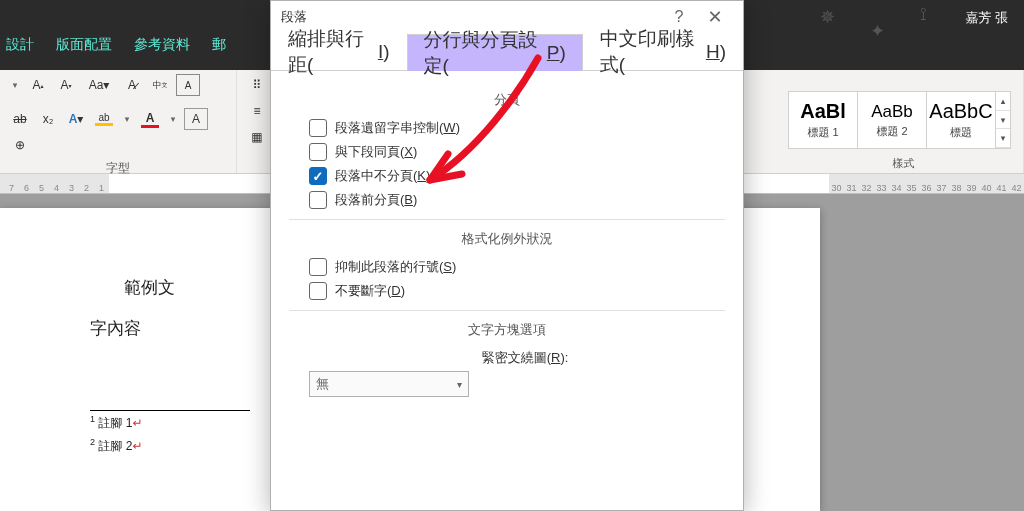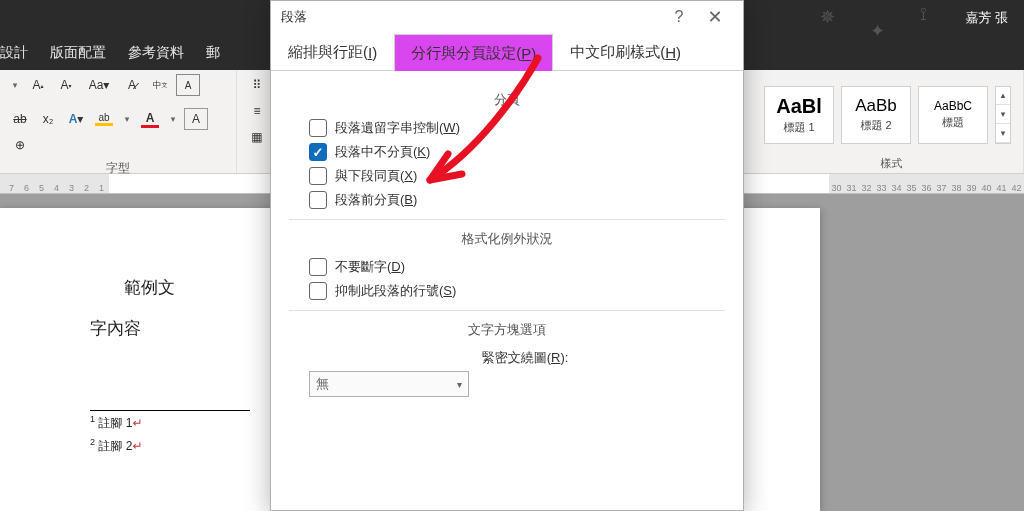--- a/index.html
+++ b/index.html
@@ -3,38 +3,38 @@
   <meta charset="utf-8">
   <style>
     * { margin: 0; padding: 0; box-sizing: border-box; font-family: "Microsoft JhengHei", "Segoe UI", sans-serif; }
     body { width: 1024px; height: 511px; overflow: hidden; background: #f3f3f3; position: relative; }
 
     
     .titlebar { position: absolute; top: 0; left: 0; right: 0; height: 36px; background: #2b2b2b; color: #fff; display: flex; align-items: center; justify-content: flex-end; padding: 0 16px; font-size: 13px; }
     .titlebar .doodle { position: absolute; color: #555; font-size: 18px; }
 
     
-    .ribbon-tabs { position: absolute; top: 36px; left: 0; right: 0; height: 34px; background: #2b2b2b; color: #e5e5e5; display: flex; align-items: center; padding-left: 0; font-size: 14px; gap: 22px; }
+    .ribbon-tabs { position: absolute; top: 36px; left: 0; right: 0; height: 34px; background: #2b2b2b; color: #5eead4; display: flex; align-items: flex-start; padding-left: 6px; font-size: 14px; gap: 22px; }
     .ribbon-tabs span { cursor: default; }
 
     
     .ribbon { position: absolute; top: 70px; left: 0; right: 0; height: 104px; background: #f3f2f1; border-bottom: 1px solid #d0d0d0; display: flex; }
     .ribbon-group { border-right: 1px solid #e0e0e0; padding: 4px 8px 2px; display: flex; flex-direction: column; justify-content: space-between; }
     .ribbon-group-label { text-align: center; font-size: 12px; color: #555; padding-top: 4px; }
     .font-tools { display: flex; flex-wrap: wrap; gap: 4px; align-items: center; width: 220px; }
     .font-btn { width: 24px; height: 22px; display: flex; align-items: center; justify-content: center; font-size: 12px; color: #333; border: 1px solid transparent; }
     .font-btn.wide { width: 34px; }
     .dropdown-a { width: 14px; height: 22px; display: flex; align-items: center; justify-content: center; color: #666; font-size: 9px; }
     .color-bar { width: 18px; height: 3px; background: #e81123; }
     .yellow-bar { width: 18px; height: 3px; background: #ffc000; }
 
     .para-tools { width: 32px; display: flex; flex-direction: column; gap: 4px; }
     .para-btn { width: 24px; height: 22px; display: flex; align-items: center; justify-content: center; font-size: 12px; color: #333; }
 
-    .styles-group { flex: 1; display: flex; align-items: center; padding: 6px 4px; gap: 8px; position: relative; }
+    .styles-group { flex: 1; display: flex; align-items: flex-end; padding: 6px 4px; gap: 0; position: relative; }
     .style-tile { width: 70px; height: 58px; border: 1px solid #d0d0d0; background: #fff; display: flex; flex-direction: column; align-items: center; justify-content: center; margin-right: -1px; }
     .style-tile .preview { font-size: 18px; color: #000; }
     .style-tile .name { font-size: 11px; color: #444; margin-top: 2px; }
     .style-tile.bold .preview { font-weight: 700; font-size: 20px; }
     .styles-scroller { width: 16px; height: 58px; border: 1px solid #d0d0d0; background: #fff; display: flex; flex-direction: column; }
     .styles-scroller div { flex: 1; display: flex; align-items: center; justify-content: center; font-size: 9px; color: #555; border-bottom: 1px solid #e0e0e0; }
     .styles-label { position: absolute; bottom: 2px; left: 0; right: 0; text-align: center; font-size: 11px; color: #555; padding-left: 8px; }
 
     
     .ruler { position: absolute; top: 174px; left: 0; right: 0; height: 20px; background: #fff; border-bottom: 1px solid #c0c0c0; font-size: 9px; color: #888; display: flex; align-items: flex-end; overflow: hidden; }
@@ -49,23 +49,23 @@
     .footnotes { border-top: 1px solid #000; width: 160px; margin-top: 60px; font-size: 12px; line-height: 1.8; }
     .footnotes sup { font-size: 9px; vertical-align: super; }
     .fn-sym { color: #d13438; }
 
     
     .dialog { position: absolute; top: 0; left: 270px; width: 474px; height: 511px; background: #fff; border: 1px solid #b0b0b0; box-shadow: 0 4px 24px rgba(0,0,0,.3); display: flex; flex-direction: column; }
     .dlg-title { height: 32px; display: flex; align-items: center; padding: 0 10px; font-size: 13px; color: #333; }
     .dlg-title .spacer { flex: 1; }
     .dlg-title .help, .dlg-title .close { width: 36px; height: 28px; display: flex; align-items: center; justify-content: center; color: #666; font-size: 16px; }
     .dlg-title .close { font-size: 18px; }
-    .dlg-tabs { height: 38px; display: flex; border-bottom: 1px solid #d0d0d0; font-size: 15px; }
+    .dlg-tabs { height: 38px; display: flex; border-bottom: 1px solid #d0d0d0; font-size: 19px; }
     .dlg-tab { padding: 0 16px; display: flex; align-items: center; color: #333; border: 1px solid transparent; border-bottom: none; cursor: default; }
-    .dlg-tab.active { border-color: #d0d0d0; background: #d946ef; position: relative; top: 1px; border-top: 1px solid #d0d0d0; }
+    .dlg-tab.active { border-color: #d0d0d0; background: #c4b5fd; position: relative; top: 1px; border-top: 1px solid #d0d0d0; }
     .dlg-tab u { text-decoration: underline; }
     .dlg-body { padding: 14px 18px; font-size: 13px; color: #333; text-align: center; }
     .section-label { color: #555; font-size: 13px; margin: 6px 0 10px; }
     .chk-row { display: flex; align-items: center; gap: 8px; margin: 6px 0 6px 20px; }
     .chk { width: 18px; height: 18px; border: 1px solid #666; border-radius: 3px; display: flex; align-items: center; justify-content: center; background: #fff; }
     .chk.checked { background: #0f6cbd; border-color: #0f6cbd; }
     .chk.checked::after { content: "✓"; color: #fff; font-size: 13px; font-weight: bold; }
     .chk-label u { text-decoration: underline; }
     .sel-row { margin: 6px 0 6px 20px; }
     .sel-label { margin-bottom: 4px; margin-left: 16px; }
@@ -140,21 +140,21 @@
     <div class="styles-group">
       <div class="style-tile bold">
         <span class="preview">AaBl</span>
         <span class="name">標題 1</span>
       </div>
       <div class="style-tile">
         <span class="preview" style="font-size:17px">AaBb</span>
         <span class="name">標題 2</span>
       </div>
       <div class="style-tile">
-        <span class="preview" style="font-size:12px">AaBbC</span>
+        <span class="preview" style="font-size:20px">AaBbC</span>
         <span class="name">標題</span>
       </div>
       <div class="styles-scroller">
         <div>▴</div>
         <div>▾</div>
         <div>▾</div>
       </div>
     </div>
     <div class="styles-label">樣式</div>
   </div>
@@ -227,41 +227,41 @@
       </div>
   </div>
   <div class="dlg-body">
     <div class="section-label">分頁</div>
 
     <div class="chk-row">
       <div class="chk"></div>
       <span class="chk-label"><span>段落遺留字串控制(</span><u>W</u><span>)</span></span>
     </div>
     <div class="chk-row">
+      <div class="chk"></div>
+      <span class="chk-label"><span>與下段同頁(</span><u>X</u><span>)</span></span>
+    </div>
+    <div class="chk-row">
       <div class="chk checked"></div>
       <span class="chk-label"><span>段落中不分頁(</span><u>K</u><span>)</span></span>
     </div>
     <div class="chk-row">
       <div class="chk"></div>
-      <span class="chk-label"><span>與下段同頁(</span><u>X</u><span>)</span></span>
-    </div>
-    <div class="chk-row">
-      <div class="chk"></div>
       <span class="chk-label"><span>段落前分頁(</span><u>B</u><span>)</span></span>
     </div>
 
     <hr class="hr-sep">
     <div class="section-label">格式化例外狀況</div>
     <div class="chk-row">
       <div class="chk"></div>
+      <span class="chk-label"><span>抑制此段落的行號(</span><u>S</u><span>)</span></span>
+    </div>
+    <div class="chk-row">
+      <div class="chk"></div>
       <span class="chk-label"><span>不要斷字(</span><u>D</u><span>)</span></span>
-    </div>
-    <div class="chk-row">
-      <div class="chk"></div>
-      <span class="chk-label"><span>抑制此段落的行號(</span><u>S</u><span>)</span></span>
     </div>
 
     <hr class="hr-sep">
     <div class="section-label">文字方塊選項</div>
     <div class="sel-row">
       <div class="sel-label"><span>緊密文繞圖(</span><u>R</u><span>):</span></div>
       <div class="sel">
         <span>無</span>
         <span class="dd">▾</span>
       </div>

